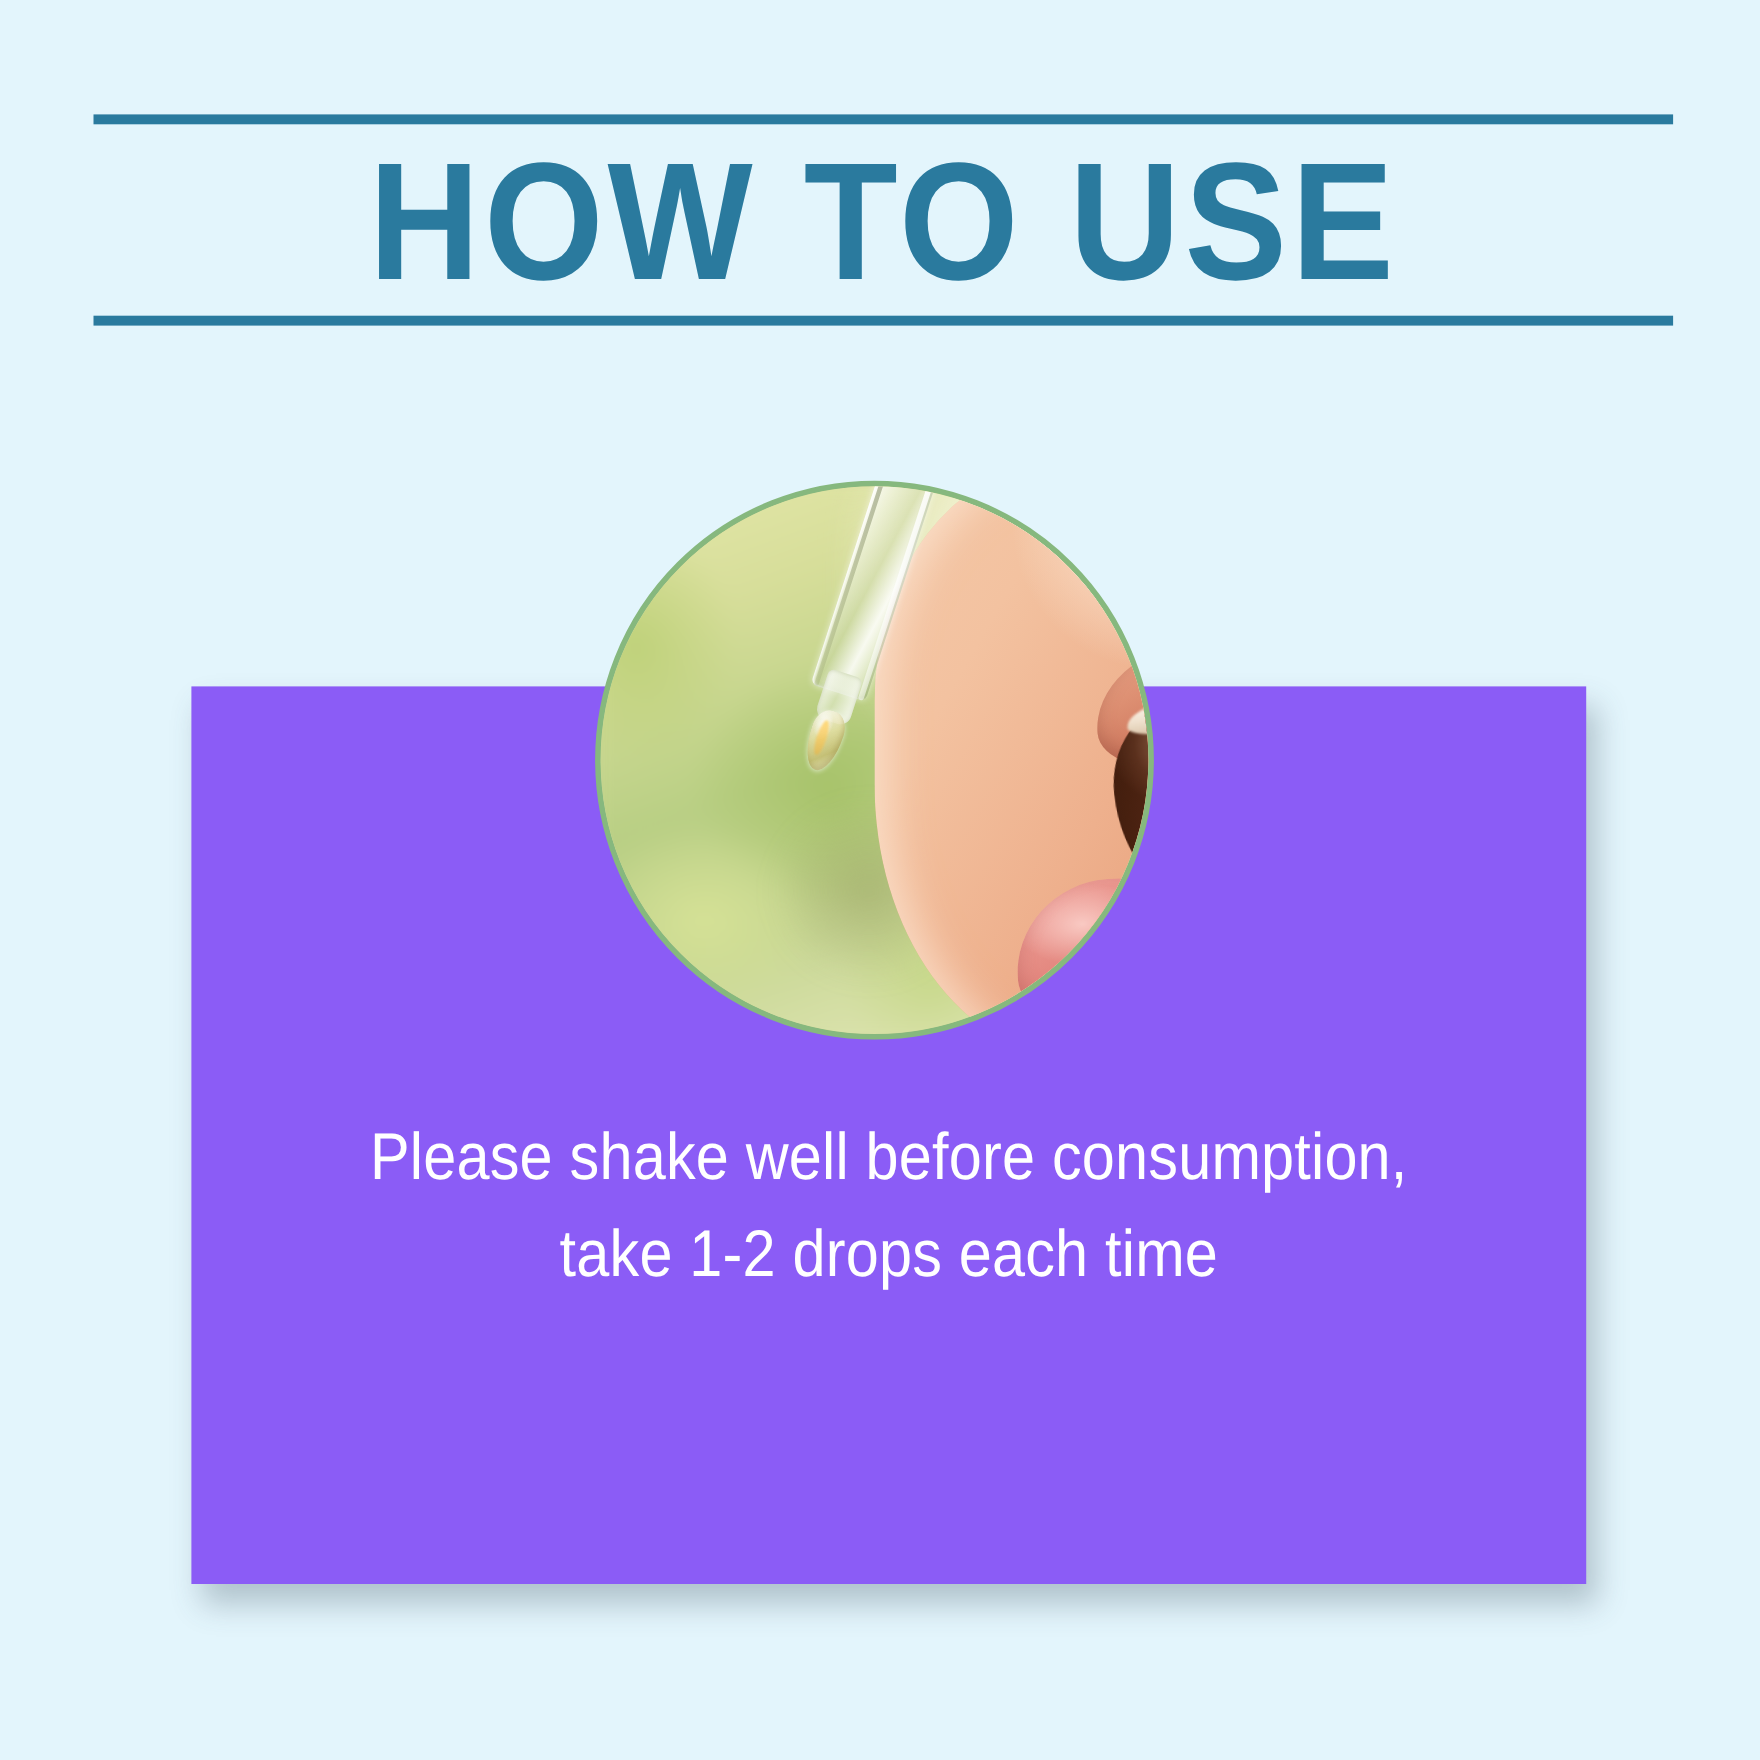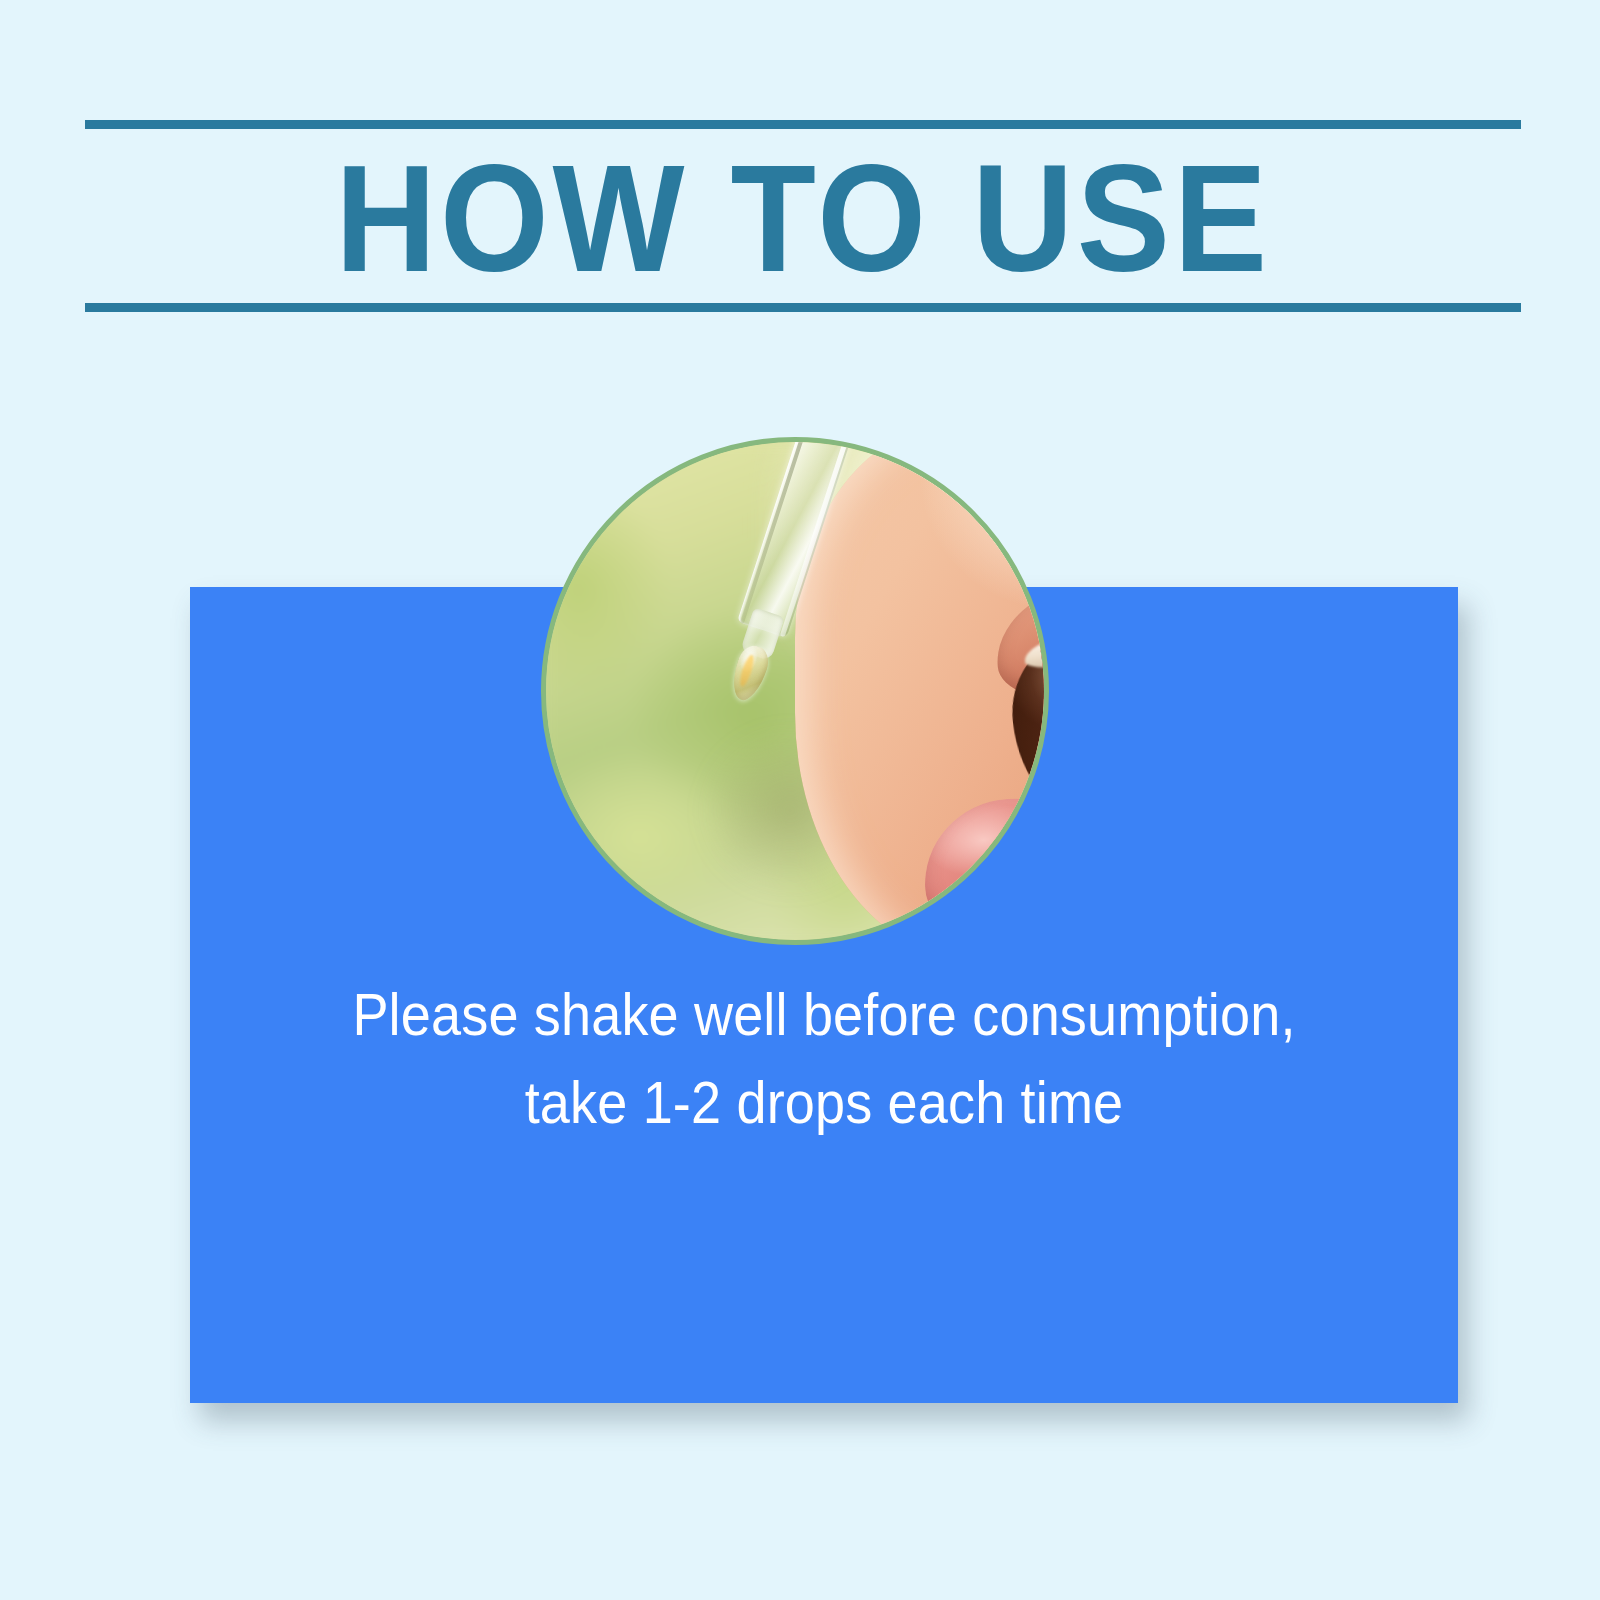--- a/index.html
+++ b/index.html
@@ -19,21 +19,21 @@
     width: 1600px;
     height: 1600px;
     background: #e3f5fc;
     overflow: hidden;
   }
 
   
   .header-block {
     position: absolute;
     left: 85px;
-    top: 120px;
+    top: 104px;
     width: 1436px;
     height: 192px;
   }
   .rule {
     position: absolute;
     left: 0;
     width: 1436px;
     height: 9px;
     background: #2a7a9e;
   }
@@ -57,26 +57,25 @@
     letter-spacing: 4px;
     transform: scaleX(0.92);
     transform-origin: center center;
     white-space: nowrap;
   }
 
   
   .panel {
     position: absolute;
     left: 174px;
-    top: 587px;
+    top: 624px;
     width: 1268px;
     height: 816px;
-    background: #3b82f6;
+    background: #8b5cf6;
     box-shadow: 10px 18px 26px rgba(60,80,95,0.30);
-    margin-left: 16px;
   }
 
   .caption {
     position: absolute;
     left: 0;
     top: 384px;
     width: 1268px;
     text-align: center;
     color: #ffffff;
     font-family: "Liberation Sans", sans-serif;

